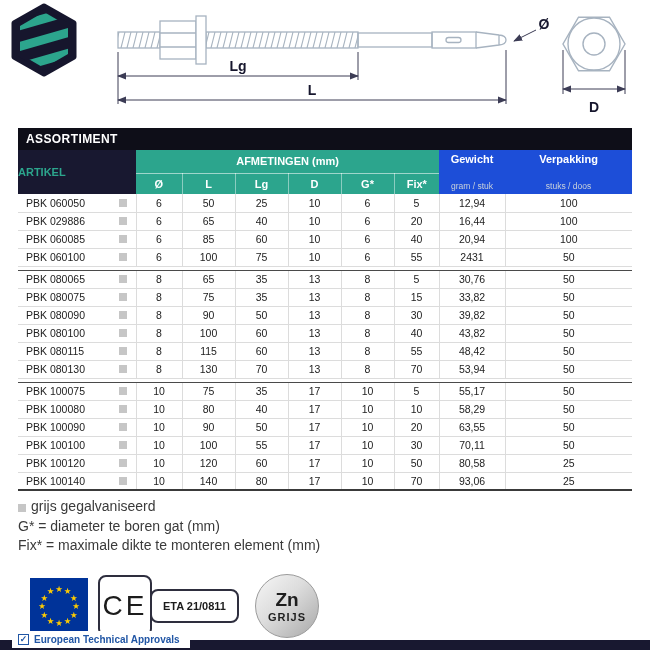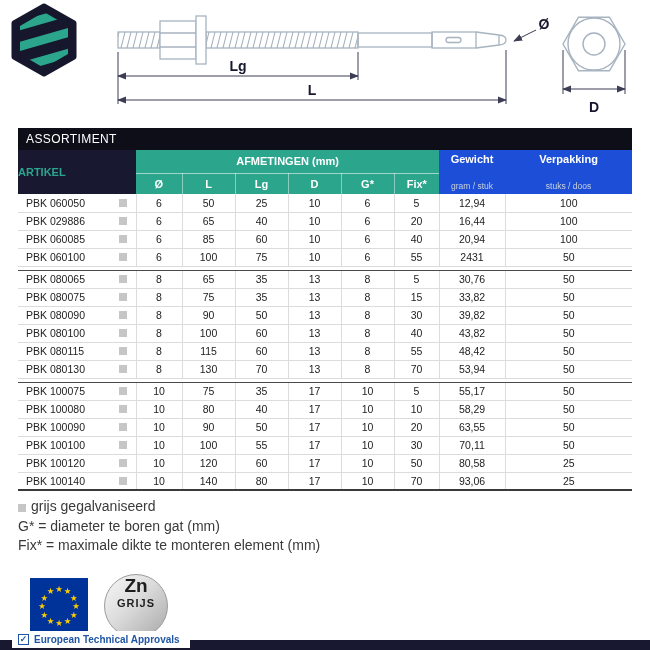--- a/index.html
+++ b/index.html
@@ -6,21 +6,21 @@
   html,body { background:#fff; }
   body { width:650px; height:650px; font-family:"Liberation Sans", sans-serif; }
   .page { position:relative; width:650px; height:650px; background:#fff; overflow:hidden; }
 
   
   .drawing { height:128px; }
   .dim-label { font-family:"Liberation Sans", sans-serif; font-weight:bold; font-size:14px; fill:#16162d; text-anchor:middle; }
 
   
   .content { margin:0 18px; }
-  .title-bar { background:#0e0e18; color:#fff; font-weight:normal; font-size:12px; padding:4px 8px; letter-spacing:.4px; }
+  .title-bar { background:#0e0e18; color:#fff; font-weight:bold; font-size:12px; padding:4px 8px; letter-spacing:.4px; }
   table { width:100%; border-collapse:collapse; table-layout:fixed; border-bottom:2px solid #3a3a3a; }
   thead th { font-size:11px; }
   .h-artikel { background:#181830; color:#2ca58d; text-align:left; vertical-align:middle; }
   .h-afm { background:#2ca58d; color:#fff; text-align:center; padding:5px 0; border-bottom:1px solid rgba(255,255,255,.55); }
   .h-dim { background:#2ca58d; color:#fff; text-align:center; padding:4px 0; border-left:1px solid rgba(255,255,255,.45); }
   .h-dim.first { border-left:none; }
   .h-side { background:#1d4ed8; color:#fff; padding:3px 0; vertical-align:middle; }
   .h-side .lbl { font-size:11px; font-weight:bold; }
   .h-side .sub { font-size:8.5px; font-weight:normal; color:#c9d2da; margin-top:16px; }
   tbody td { font-size:10.5px; color:#222; text-align:center; padding:2px; height:18px;
@@ -36,21 +36,21 @@
 
   
   .badges { display:flex; align-items:center; margin:16px 0 0 30px; gap:10px; height:68px; }
   .cert-group { display:flex; align-items:center; }
   .ce-box { width:54px; height:62px; border:2px solid #2e2e3e; border-radius:8px; display:flex; align-items:center;
             justify-content:center; font-size:28px; color:#1c1c1c; letter-spacing:3px; background:#fff; }
   .eta-box { height:34px; padding:0 11px; border:2px solid #2e2e3e; border-radius:8px; margin-left:-2px; display:flex;
              align-items:center; font-size:11px; font-weight:bold; color:#1c1c1c; background:#fff; }
   .zn-badge { width:64px; height:64px; border-radius:50%; border:1px solid #9b9b9b; margin-left:6px;
               background:linear-gradient(135deg,#f7f7f7 0%,#dcdcdc 45%,#a8a8a8 100%);
-              display:flex; flex-direction:column; align-items:center; }
+              display:flex; flex-direction:column; align-items:center; justify-content:center; }
   .zn-main { font-size:19px; font-weight:bold; color:#1e1e1e; }
   .zn-sub { font-size:11px; font-weight:bold; letter-spacing:1px; color:#1e1e1e; }
 
   
   .footer { position:absolute; left:0; right:0; bottom:0; height:26px; }
   .footer-stripe { position:absolute; bottom:0; left:0; right:0; height:10px; background:#181830; }
   .footer-label { position:absolute; left:12px; bottom:2px; background:#fff; padding:3px 10px 3px 6px;
                   display:flex; align-items:center; gap:5px; font-size:10px; font-weight:bold; color:#2156a5; }
   .checkbox { width:11px; height:11px; border:1.5px solid #2156a5; display:inline-flex; align-items:center;
               justify-content:center; font-size:9px; color:#2156a5; line-height:1; }
@@ -381,20 +381,28 @@
           <text x="43.7" y="39.5">★</text>
           <text x="37.5" y="45.7">★</text>
         <text x="29" y="48">★</text>
           <text x="20.5" y="45.7">★</text>
           <text x="14.3" y="39.5">★</text>
         <text x="12" y="31">★</text>
           <text x="14.3" y="22.5">★</text>
           <text x="20.5" y="16.3">★</text>
       </g>
     </svg>
+    <div class="cert-group">
+      <div class="ce-box">
+          <span>CE</span>
+        </div>
+      <div class="eta-box">
+          <span>ETA 21/0811</span>
+        </div>
+    </div>
     <div class="zn-badge">
       <div class="zn-main">Zn</div>
       <div class="zn-sub">GRIJS</div>
     </div>
   </div>
 
   <div class="footer">
     <div class="footer-stripe"></div>
     <div class="footer-label">
       <span class="checkbox">✓</span>

